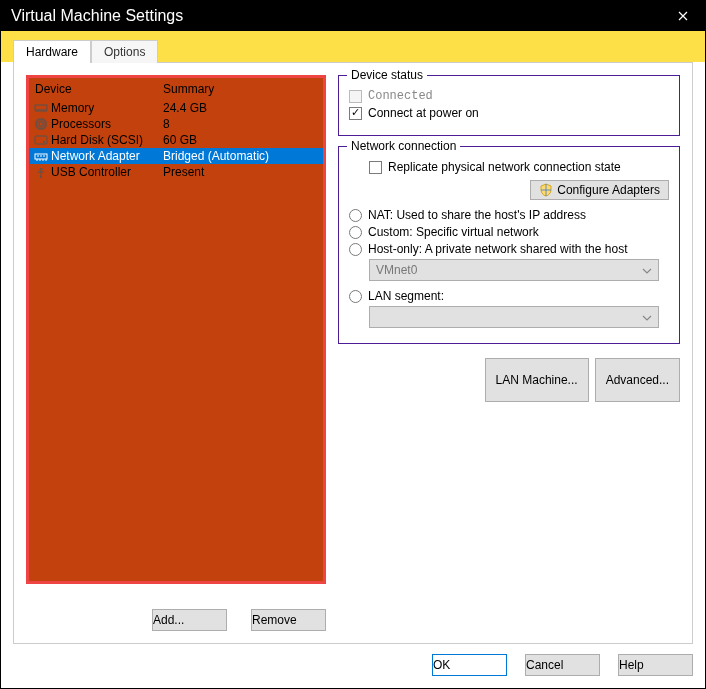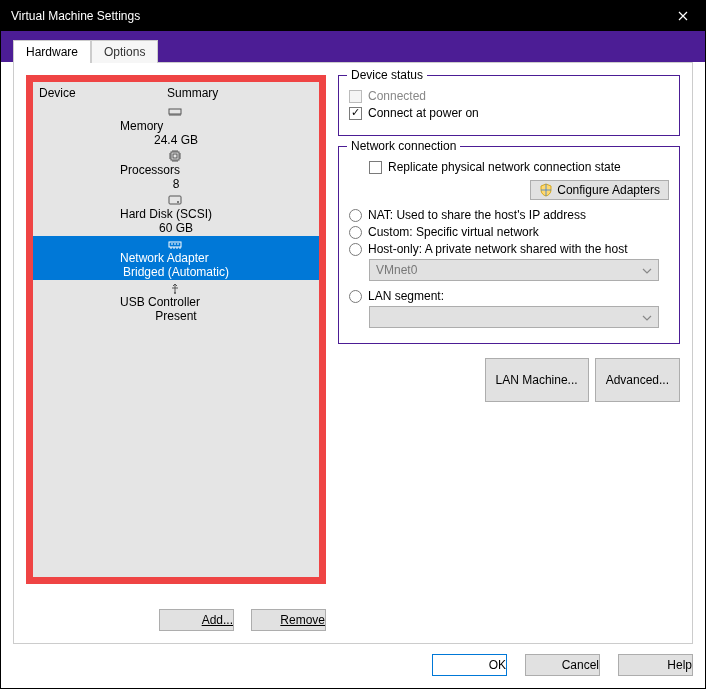--- a/index.html
+++ b/index.html
@@ -20,38 +20,38 @@
     display: flex;
     flex-direction: column;
   }
   .titlebar {
     background: #000;
     color: #fff;
     height: 30px;
     display: flex;
     align-items: center;
     padding-left: 10px;
-    font-size: 12px;
+    font-size: 16px;
   }
   .titlebar .spacer { flex: 1; }
   .titlebar .close {
     width: 45px;
     height: 30px;
     display: flex;
     align-items: center;
     justify-content: center;
     color: #fff;
     font-size: 12px;
     cursor: pointer;
   }
   .tab-row {
     display: flex;
     align-items: flex-end;
     padding: 8px 28px 0 12px;
-    background: #4c1d95;
+    background: #fde047;
   }
   .tab {
     padding: 4px 12px 4px 12px;
     border: 1px solid #ccc;
     border-bottom: none;
     background: #fff;
     position: relative;
     top: 1px;
     margin-right: 0;
     cursor: pointer;
@@ -74,66 +74,64 @@
     gap: 12px;
     min-height: 0;
   }
   .left-pane {
     width: 300px;
     display: flex;
     flex-direction: column;
   }
   .dev-list {
     flex: 1;
-    border: 7px solid #ef4444;
-    background: #e5e5e5;
+    border: 3px solid #ef4444;
+    background: #c2410c;
     overflow: auto;
   }
   .dev-header {
     display: flex;
     padding: 4px 6px;
     border-bottom: none;
   }
   .dev-header .col-dev { width: 128px; }
   .dev-header .col-sum { flex: 1; }
   .dev-row {
     display: flex;
     align-items: center;
     padding: 1px 4px;
     cursor: pointer;
-    flex-direction: column;
   }
   .dev-row .icon {
     width: 16px;
     height: 14px;
     margin-right: 2px;
     display: inline-flex;
     align-items: center;
     justify-content: center;
     color: #555;
   }
   .dev-row.selected .icon { color: #fff; }
   .dev-row .col-dev { width: 112px; }
   .dev-row .col-sum { flex: 1; }
   .dev-row.selected { background: #0078d7; color: #fff; }
   .left-buttons {
     display: flex;
     justify-content: flex-end;
-    gap: 17px;
+    gap: 24px;
     margin-top: 25px;
-    text-decoration: underline;
   }
   .btn {
     border: 1px solid #adadad;
     background: #e1e1e1;
     padding: 3px 0;
     font-family: inherit;
     font-size: 12px;
     cursor: pointer;
-    text-align: right;
+    text-align: left;
   }
   .btn-std { width: 75px; }
   .right-pane {
     flex: 1;
     display: flex;
     flex-direction: column;
   }
   .group {
     border: 1px solid #4c1d95;
     padding: 10px 10px 12px 10px;
@@ -152,21 +150,21 @@
   .cb, .rb {
     width: 13px; height: 13px; margin-right: 6px;
     border: 1px solid #7a7a7a; display: inline-flex; align-items:center; justify-content:center;
     font-size: 10px; line-height: 10px;
     cursor: pointer;
   }
   .rb { border-radius: 50%; }
   .rb.checked::after { content:""; width:6px; height:6px; border-radius:50%; background:#000; display:block;}
   .cb.checked::after { content:"✓"; color:#000; font-size:11px; position:relative; top:-1px;}
   .cb.disabled { border-color:#bbb; background:#f5f5f5;}
-  .label.disabled { color:#888; }
+  .label.disabled { color:#888;font-family:Liberation Mono, monospace; }
   .indent { margin-left: 20px; }
   .select-fake {
     border: 1px solid #adadad;
     background: #e1e1e1;
     color: #777;
     height: 22px;
     flex:1;
     display:flex; align-items:center; padding:0 6px;
     position:relative;
     margin-left: 20px;

